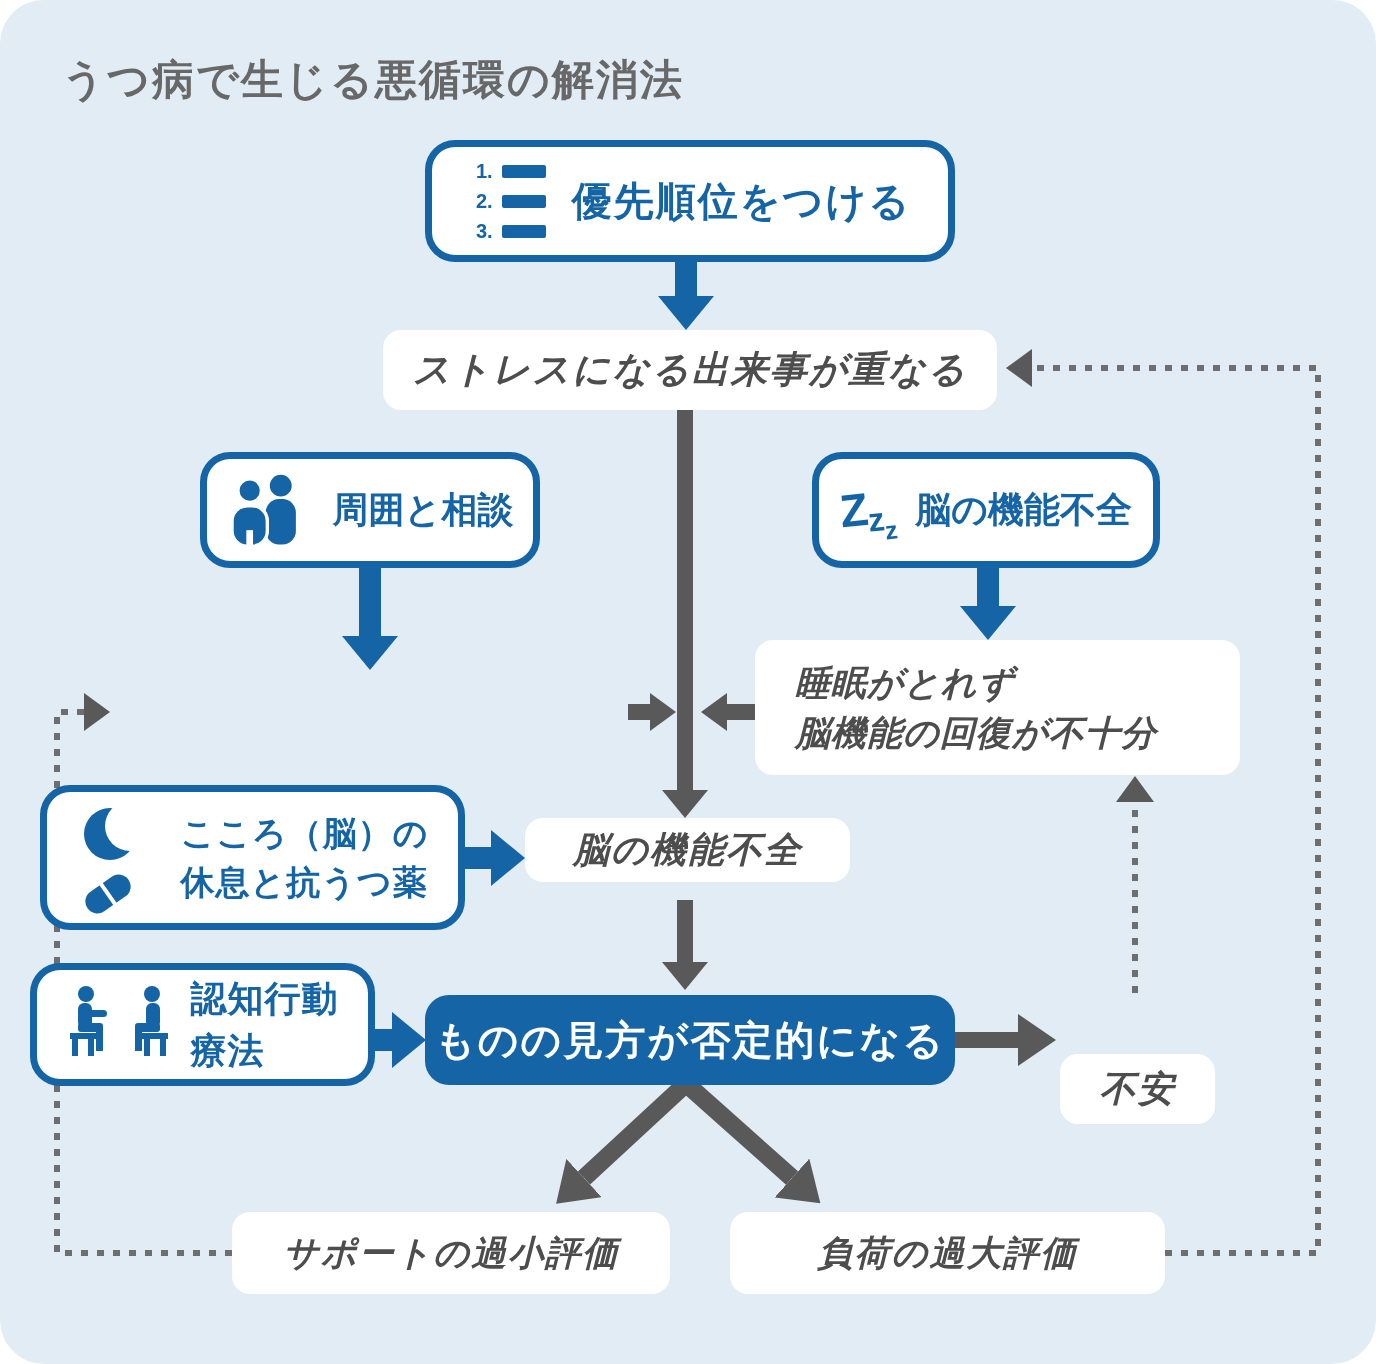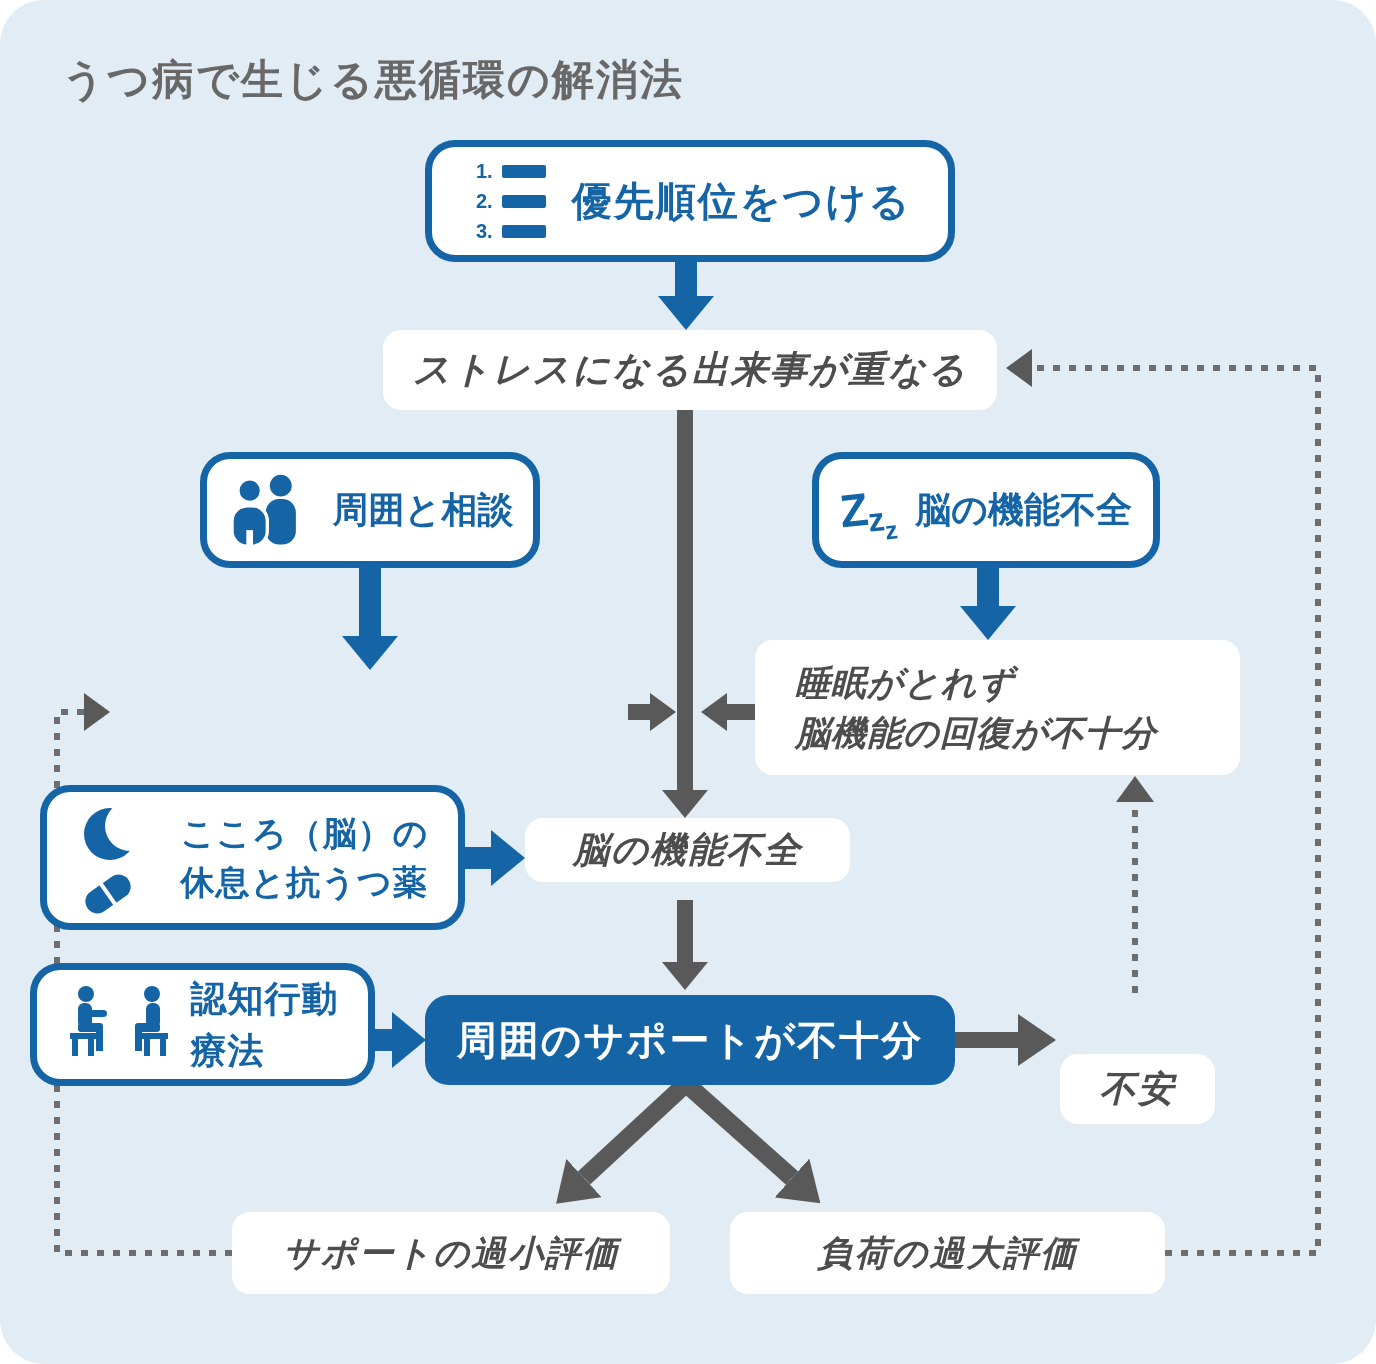--- a/index.html
+++ b/index.html
@@ -168,20 +168,20 @@
 
   <div class="box whitebox left-align" style="left:755px;top:640px;width:485px;height:135px;padding-left:40px;">
     <span class="lines" style="font-size:35px;letter-spacing:1px;">
       <span>睡眠がとれず</span>
       <span>脳機能の回復が不十分</span>
     </span>
   </div>
 
   <div class="box whitebox lbl-36" style="left:525px;top:818px;width:325px;height:64px;">脳の機能不全</div>
 
-  <div class="box fillbox lbl-40" style="left:425px;top:995px;width:530px;height:90px;">周囲のサポートが不十分</div>
+  <div class="box fillbox lbl-40" style="left:425px;top:995px;width:530px;height:90px;">ものの見方が否定的になる</div>
 
   <div class="box whitebox lbl-36" style="left:1060px;top:1054px;width:155px;height:70px;">不安</div>
 
   <div class="box whitebox" style="left:232px;top:1212px;width:438px;height:82px;font-size:35px;">サポートの過小評価</div>
 
   <div class="box whitebox" style="left:730px;top:1212px;width:435px;height:82px;font-size:35px;">負荷の過大評価</div>
 </div>
 
 </body></html>

